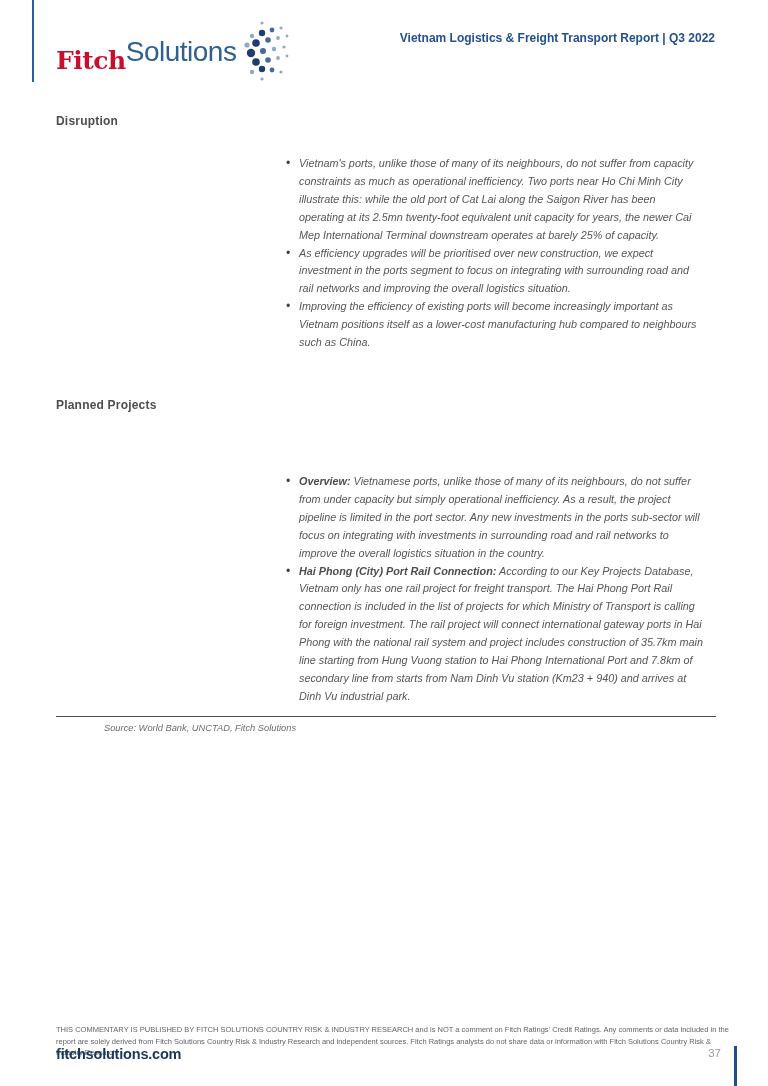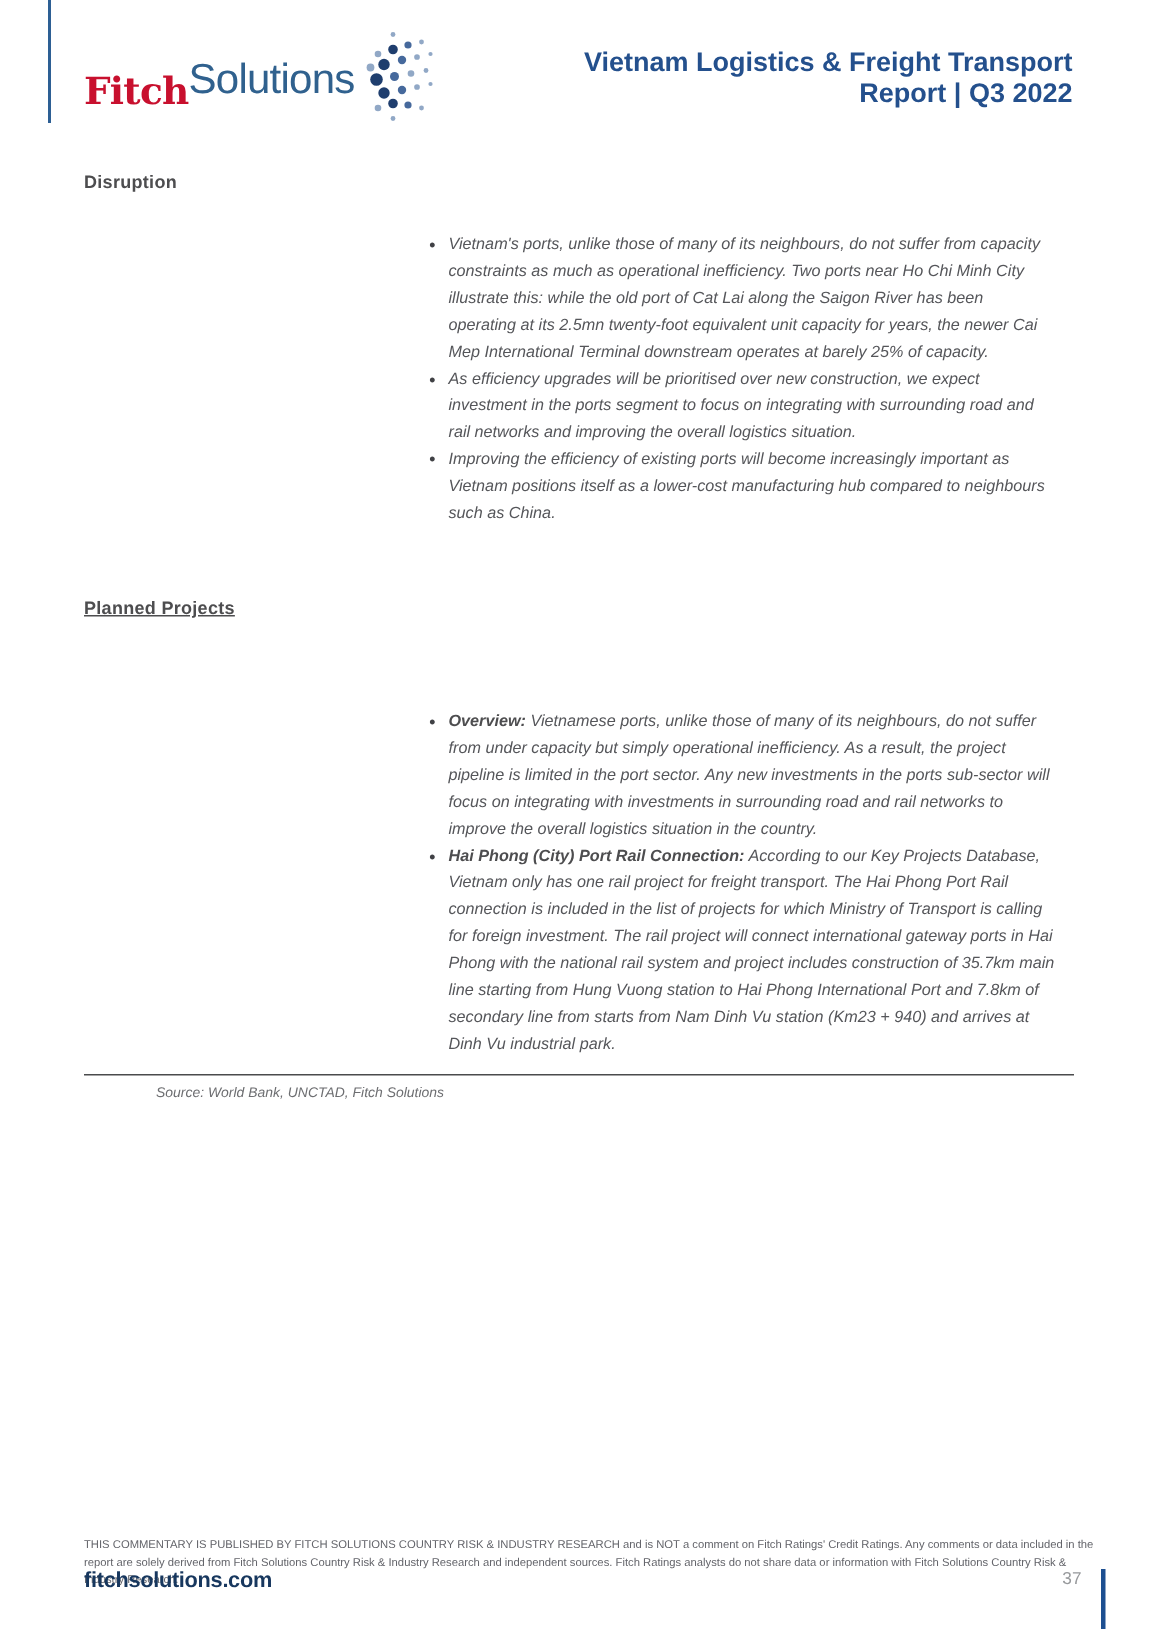--- a/index.html
+++ b/index.html
@@ -26,30 +26,30 @@
     font-family: "DejaVu Serif", "Liberation Serif", serif;
     font-weight: bold; font-size: 25px; color: #c8102e; letter-spacing: -0.5px; margin-top: 16px;
   }
   .logo-solutions {
     font-family: "Liberation Sans", sans-serif;
     font-weight: 400; font-size: 28px; color: #30618e; letter-spacing: -0.5px;
   }
   .logo-dots { margin-left: 2px; margin-top: 2px; }
   .report-title {
     position: absolute; top: 31px; left: 340px; width: 375px;
-    text-align: right; font-size: 18px; font-weight: bold; color: #24508d;
+    text-align: right; font-size: 12px; font-weight: bold; color: #24508d;
   }
   
   .section-heading {
     position: absolute; left: 56px;
     font-size: 12px; font-weight: bold; color: #4d4d4f;
     letter-spacing: 0.2px;
   }
   .heading-pos-1 { top: 114px; }
-  .heading-pos-2 { top: 398px; text-decoration: underline; }
+  .heading-pos-2 { top: 398px; }
   
   .bullet-list {
     position: absolute; left: 285px; width: 418px;
     list-style: none;
     font-style: italic;
   }
   .list-pos-1 { top: 155px; }
   .list-pos-2 { top: 457px; margin-top: 16px; }
   .bullet {
     position: relative; padding-left: 14px;

